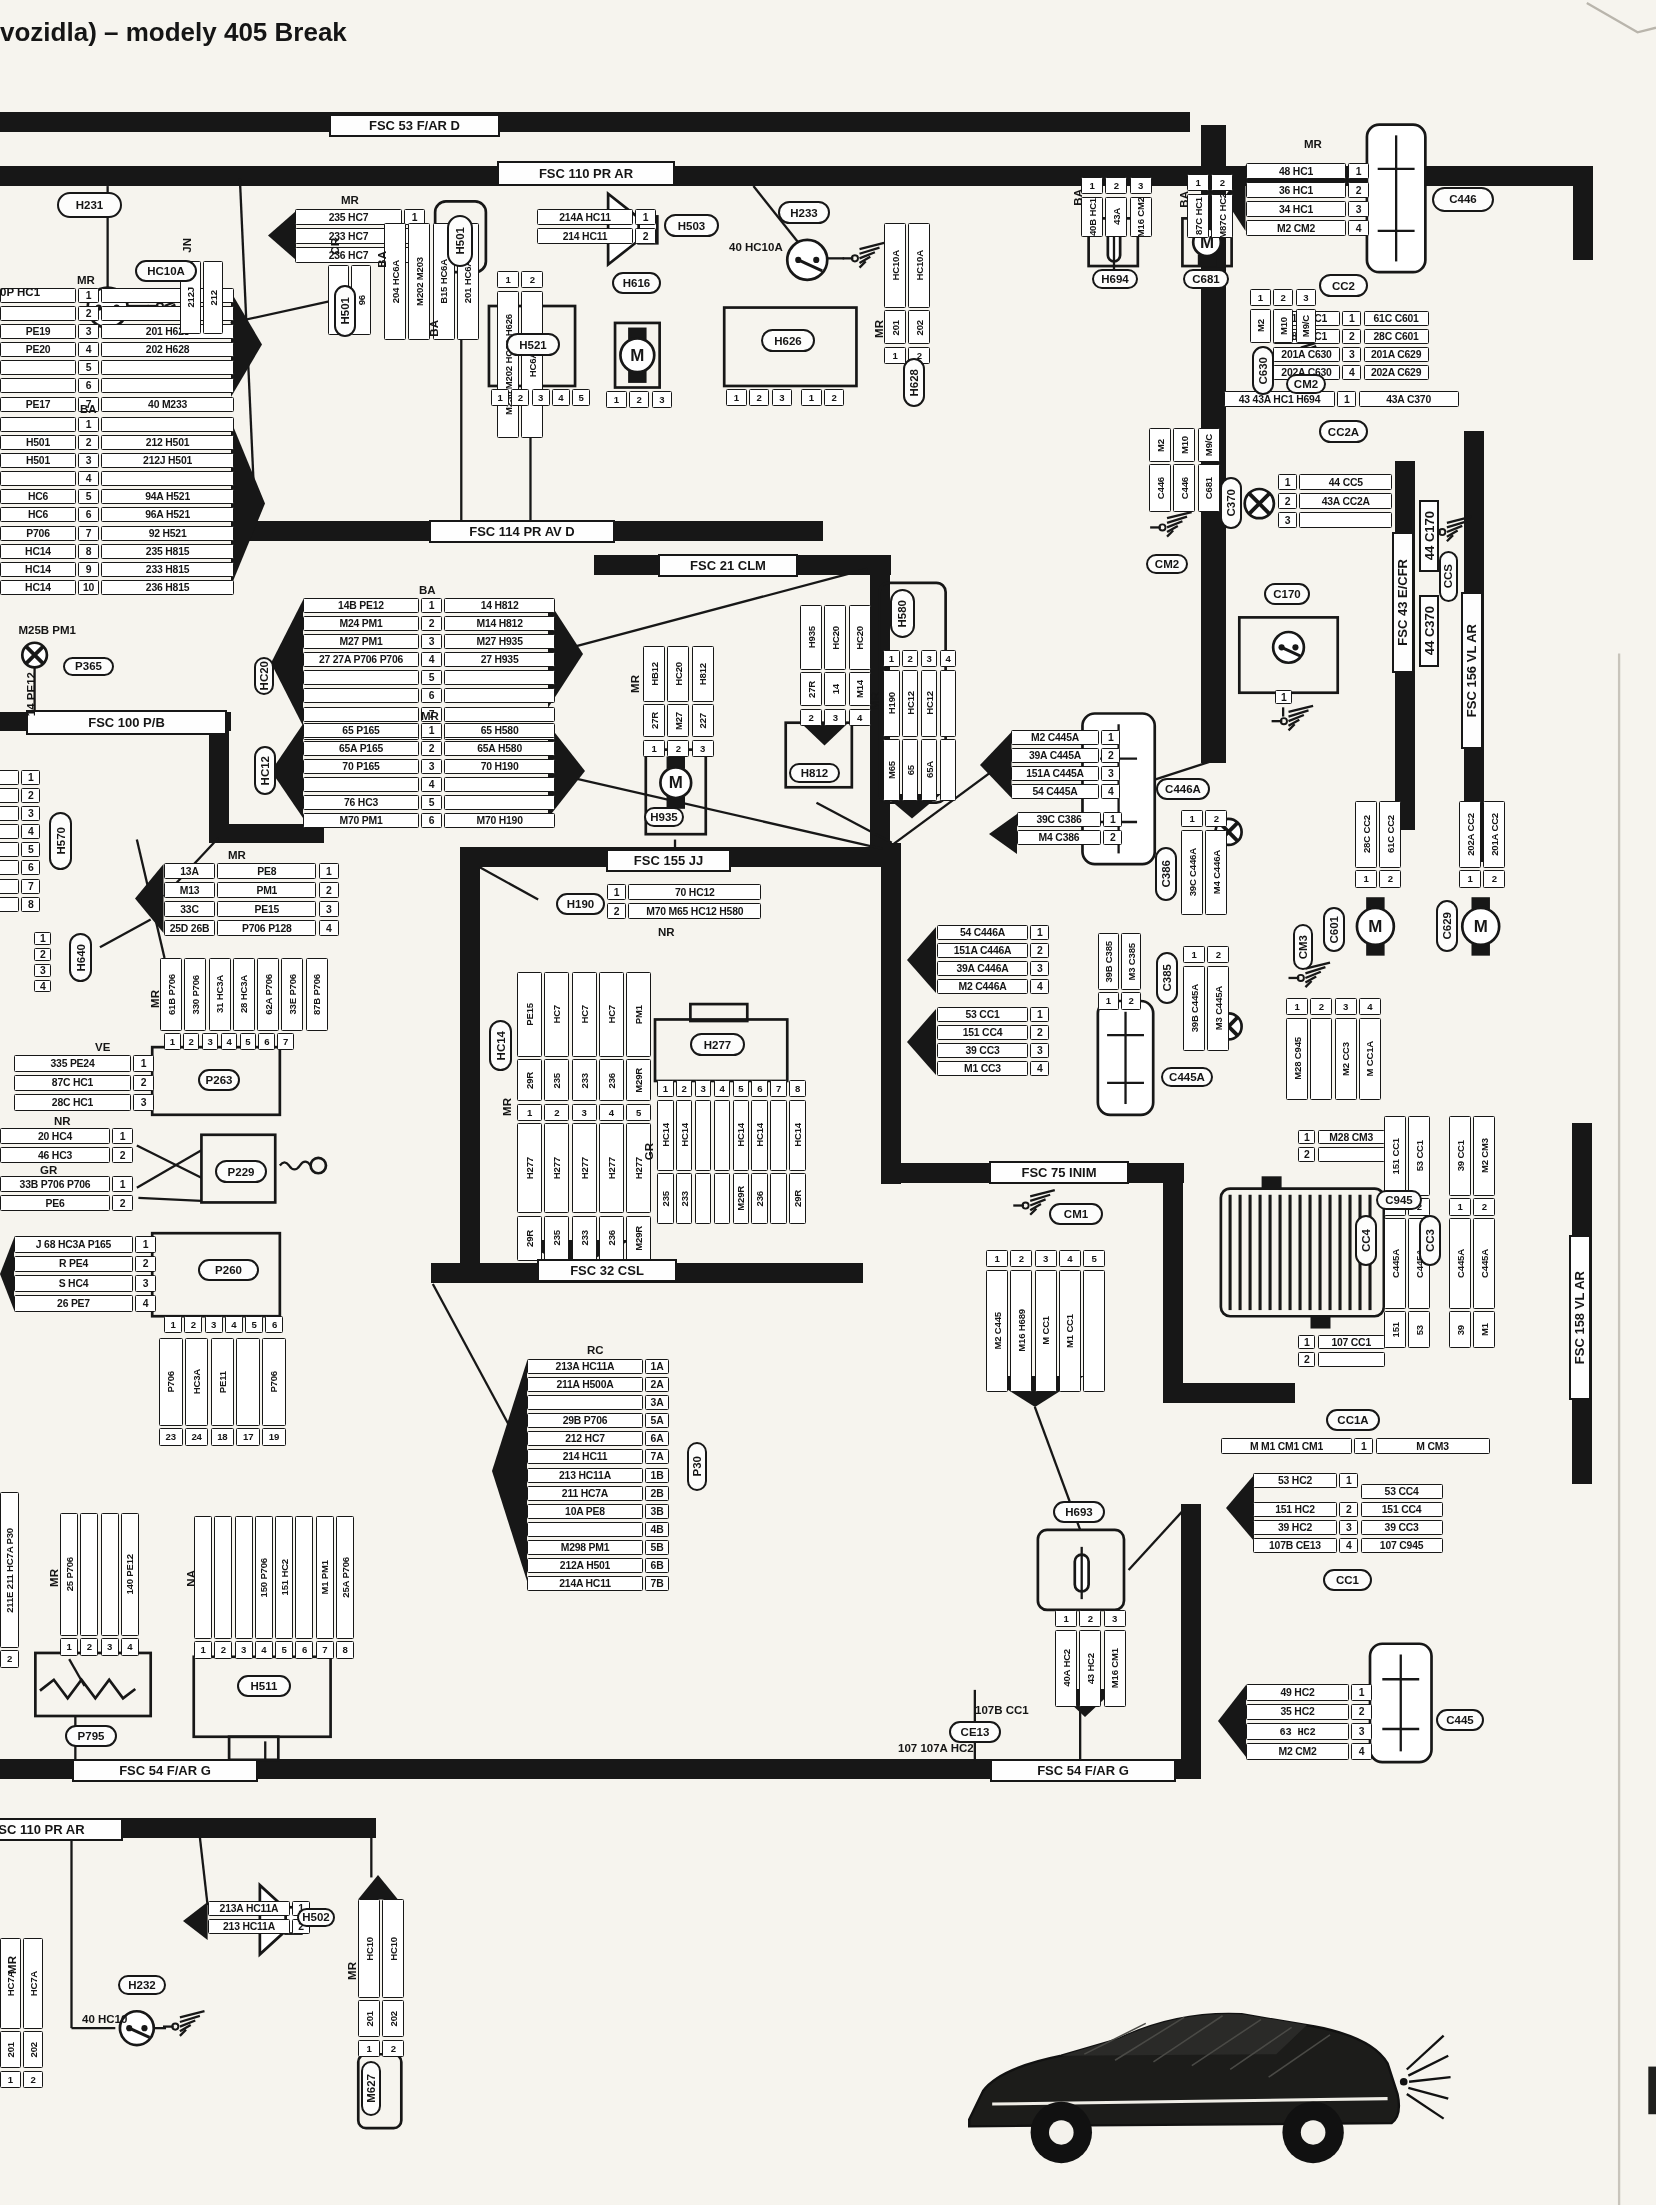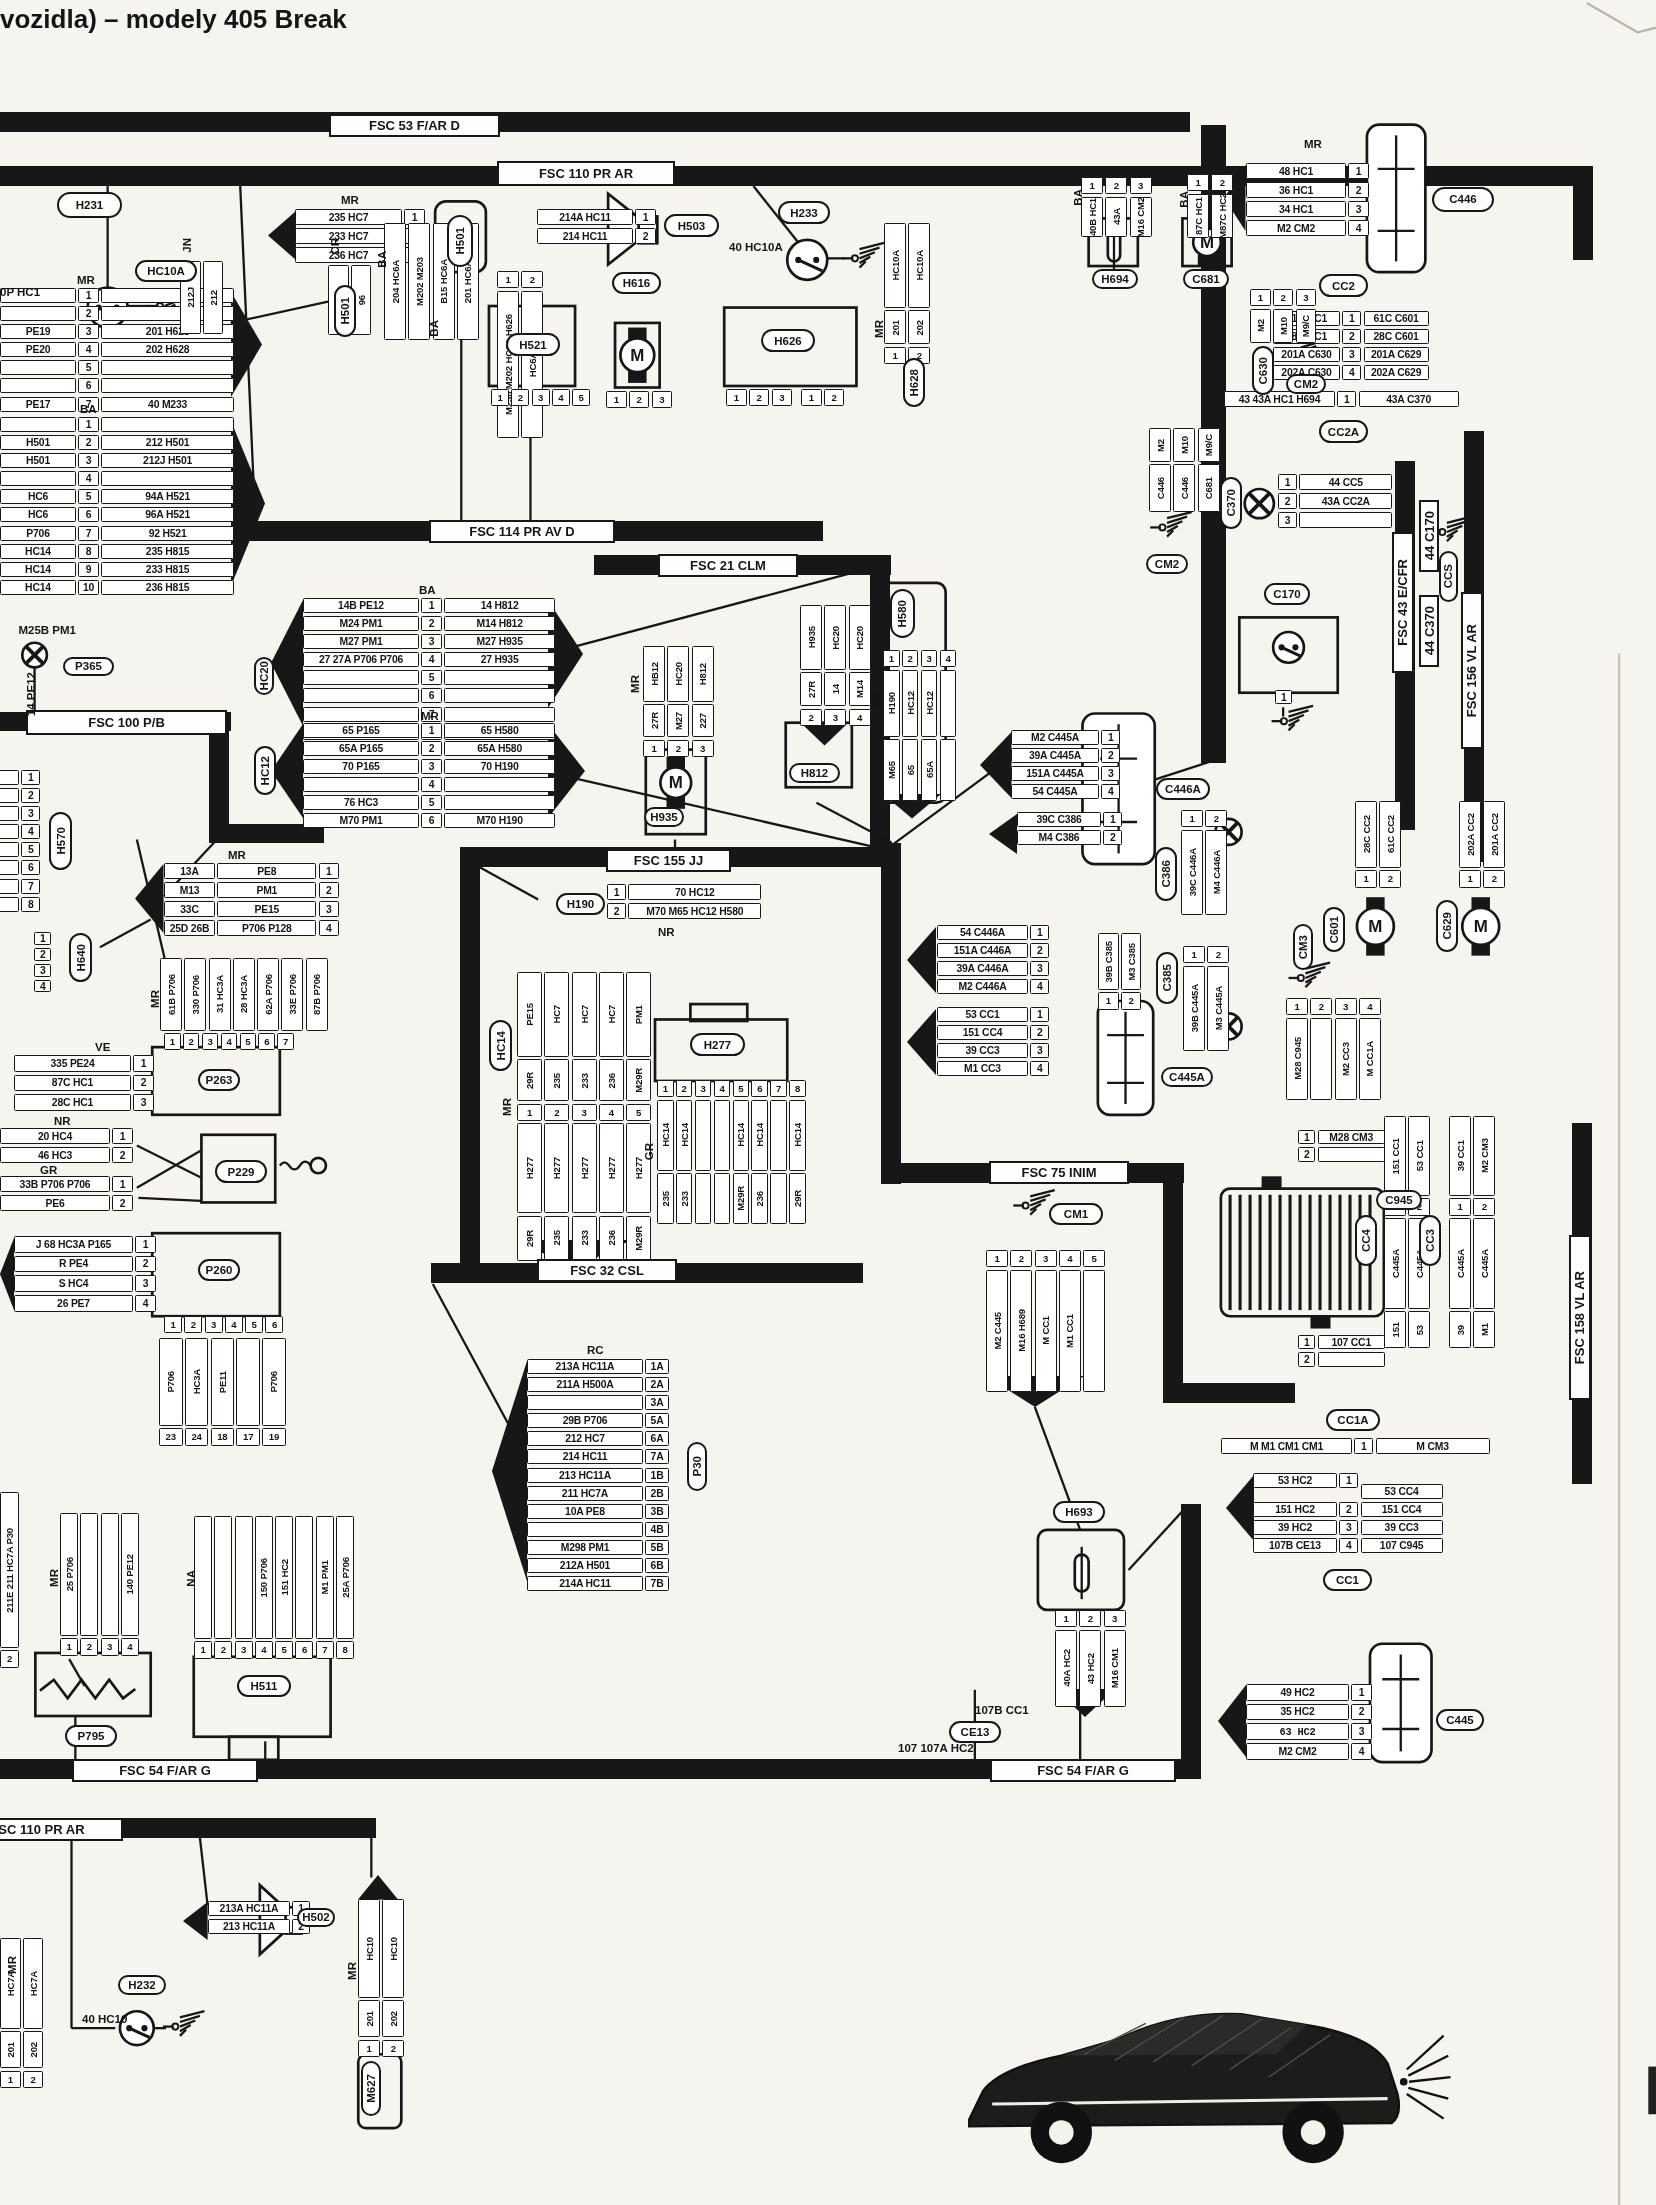--- a/index.html
+++ b/index.html
@@ -20,21 +20,21 @@
   .vseg.p span{writing-mode:horizontal-tb;transform:none;}
   .txt{position:absolute;font-weight:bold;font-size:11.5px;white-space:nowrap;z-index:5;}
   .txt.v span{writing-mode:vertical-rl;transform:rotate(180deg);display:inline-block;}
   .fan{position:absolute;background:#171717;z-index:3;}
   #ov{position:absolute;left:0;top:0;z-index:2;}
 </style>
 </head>
 <body>
 
 <div id="canvas">
-  <div class="title" style="left:0;top:4px;position:absolute">vozidla) – modely 405 Break</div>
+  <div class="title" style="left:0;top:17px;position:absolute">vozidla) – modely 405 Break</div>
   <svg id="ov" width="1656" height="2205" viewBox="0 0 2154 2868">
       <line x1="140" y1="242" x2="140" y2="374" stroke="#171717" stroke-width="3"></line>
       <line x1="980" y1="242" x2="1042" y2="320" stroke="#171717" stroke-width="3"></line>
       <line x1="300" y1="420" x2="437" y2="390" stroke="#171717" stroke-width="3"></line>
       <line x1="312" y1="232" x2="332" y2="676" stroke="#171717" stroke-width="3"></line>
       <line x1="600" y1="352" x2="600" y2="678" stroke="#171717" stroke-width="3"></line>
       <line x1="690" y1="540" x2="690" y2="678" stroke="#171717" stroke-width="3"></line>
       <line x1="713" y1="850" x2="1128" y2="740" stroke="#171717" stroke-width="3"></line>
       <line x1="715" y1="1005" x2="1148" y2="1104" stroke="#171717" stroke-width="3"></line>
       <line x1="624" y1="1128" x2="700" y2="1170" stroke="#171717" stroke-width="3"></line>
@@ -438,21 +438,21 @@
     </div>
     <div class="oval v" style="position: absolute; left: 489px; top: 1020px; width: 23px; height: 51px;">
       <span>HC14</span>
     </div>
     <div class="oval" style="position: absolute; left: 198px; top: 1069px; width: 42px; height: 21.5px;">
       <span>P263</span>
     </div>
     <div class="oval" style="position: absolute; left: 215px; top: 1160px; width: 52px; height: 23px;">
       <span>P229</span>
     </div>
-    <div class="oval" style="position: absolute; left: 198px; top: 1259px; width: 42px; height: 21.5px;">
+    <div class="oval" style="position: absolute; left: 198px; top: 1259px; width: 61px; height: 21.5px;">
       <span>P260</span>
     </div>
     <div class="oval" style="position: absolute; left: 690px; top: 1033px; width: 55px; height: 23px;">
       <span>H277</span>
     </div>
     <div class="oval v" style="position: absolute; left: 687px; top: 1442px; width: 20px; height: 49px;">
       <span>P30</span>
     </div>
     <div class="oval" style="position: absolute; left: 1156px; top: 778px; width: 54px; height: 21.5px;">
       <span>C446A</span>

